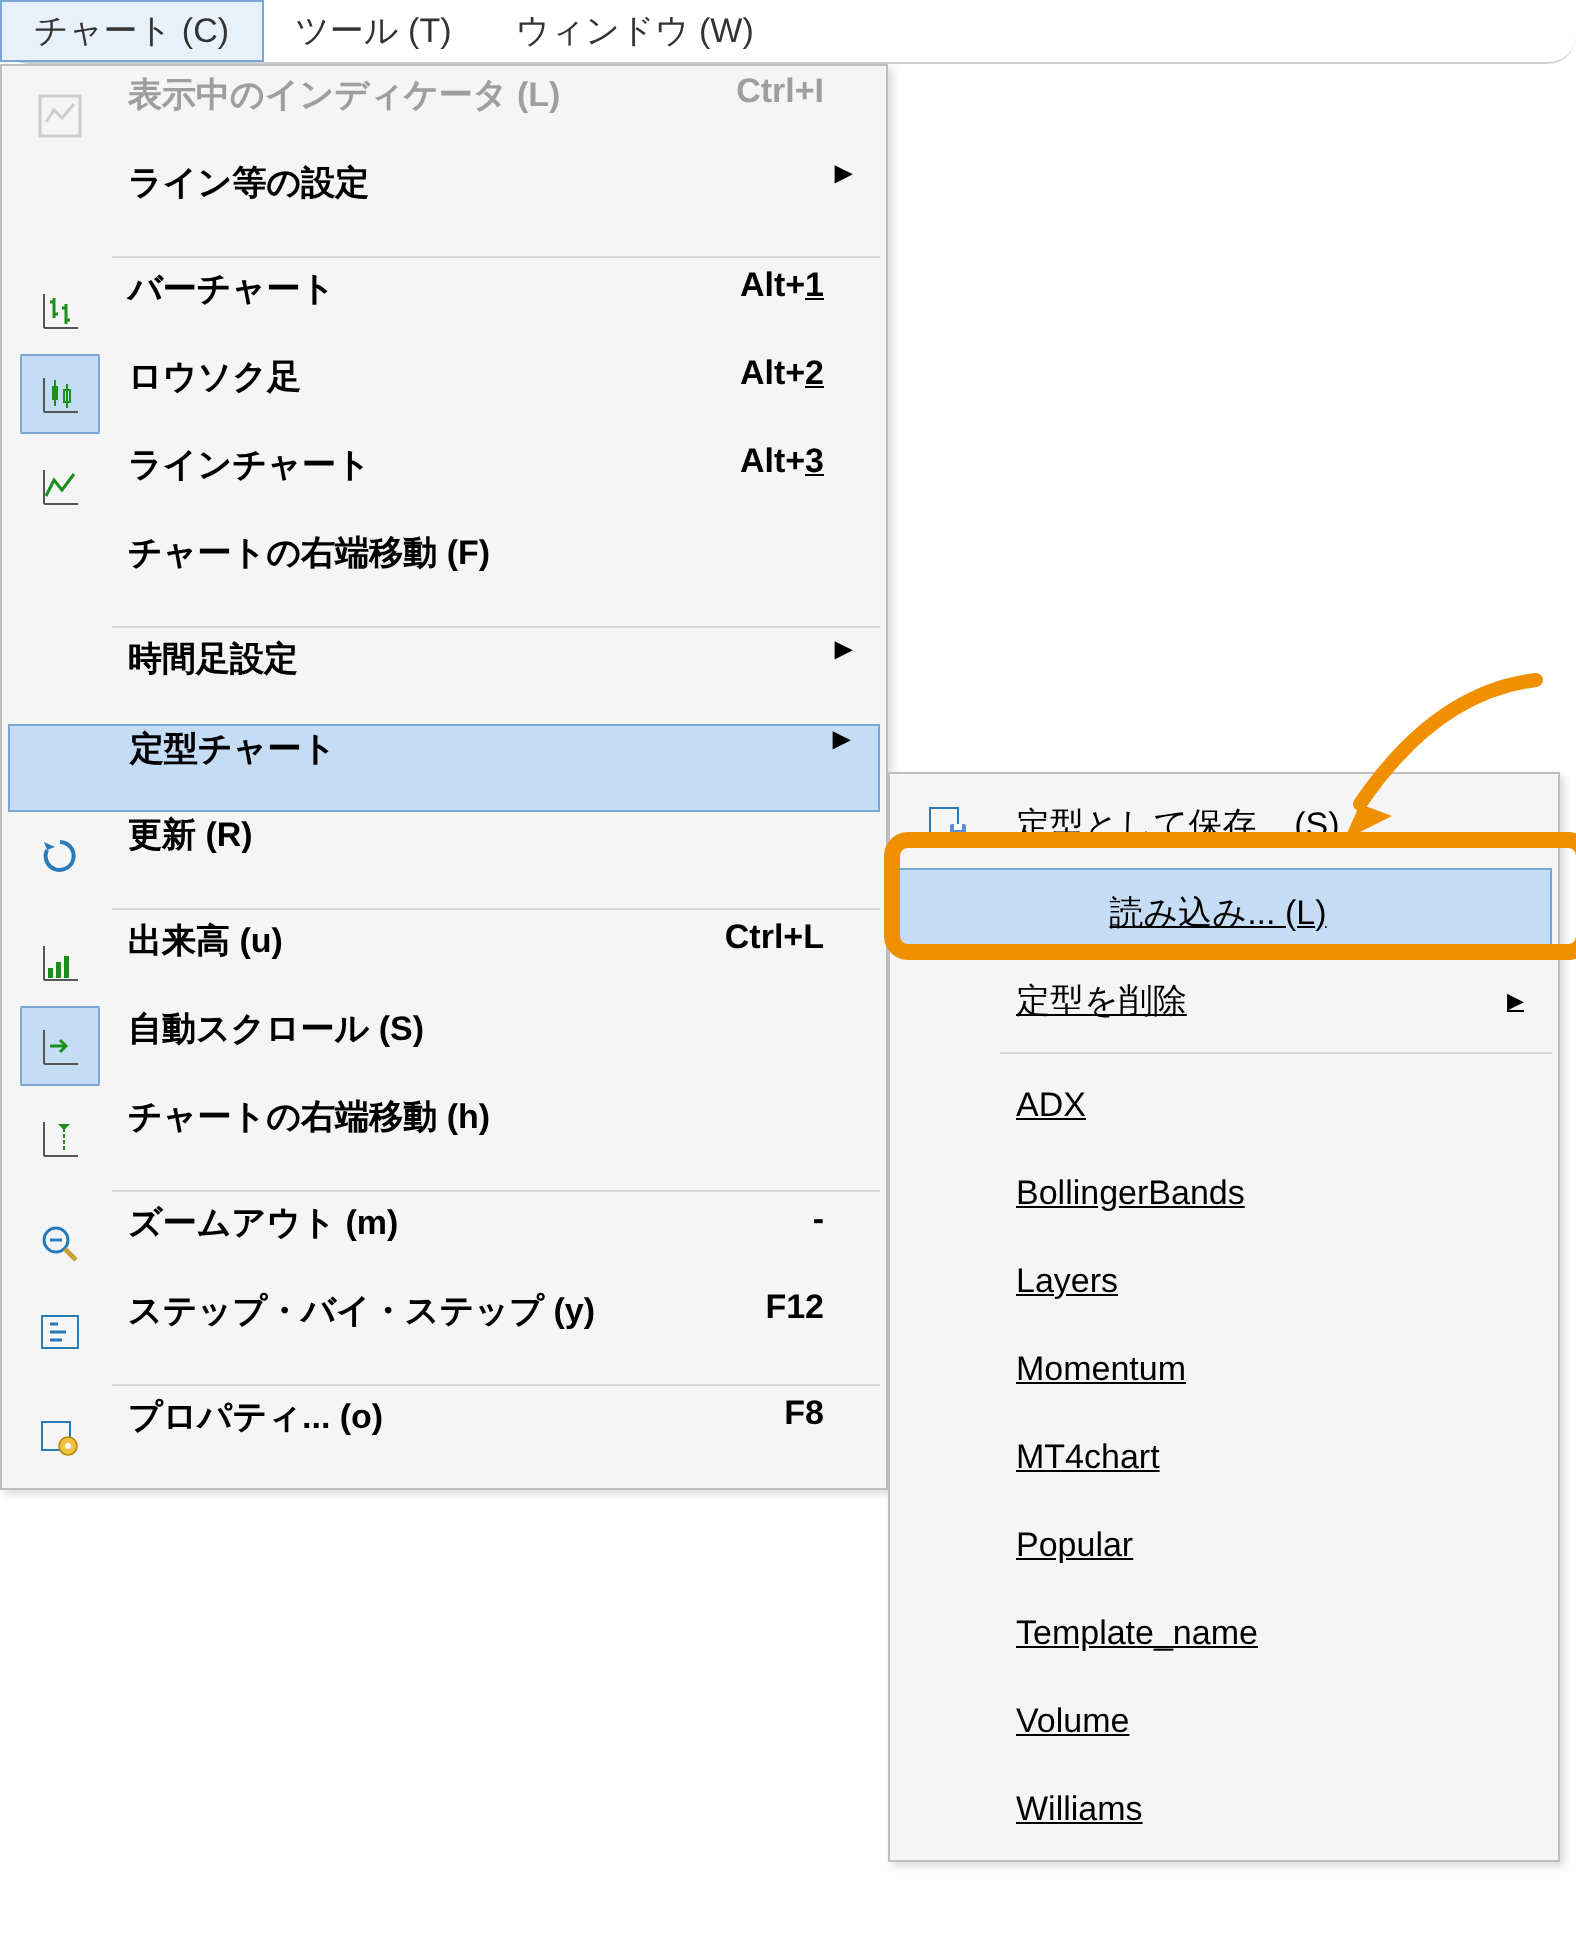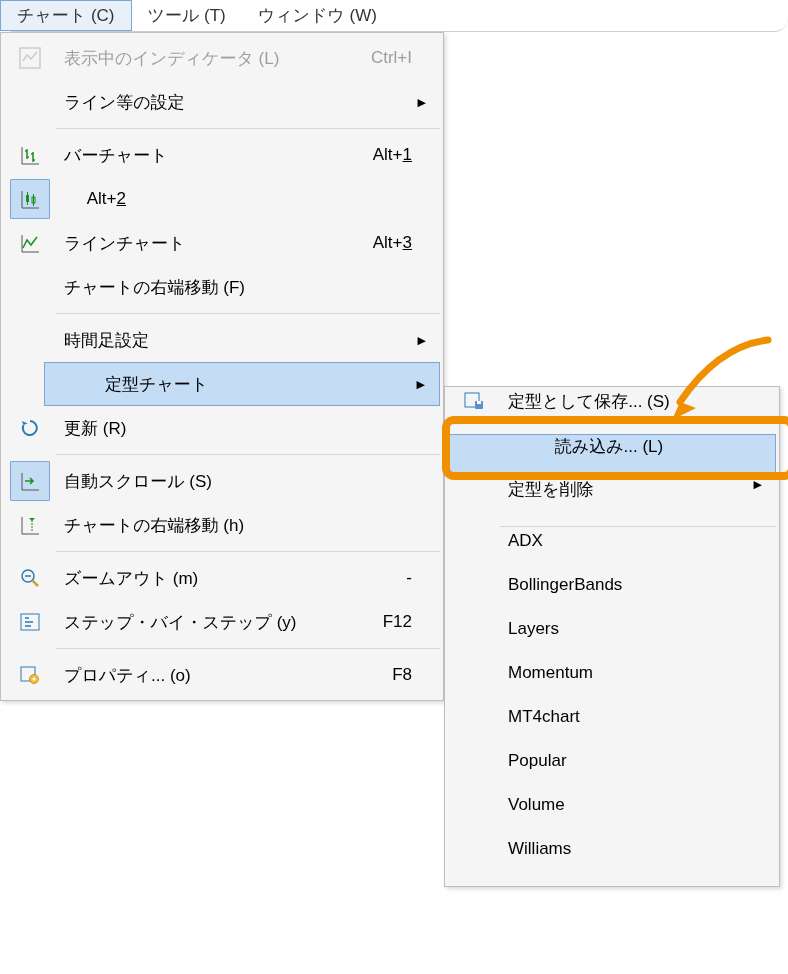--- a/index.html
+++ b/index.html
@@ -35,30 +35,29 @@
     left: 0;
     top: 32px;
     width: 444px;
     background: #f5f5f5;
     border: 1px solid #bfbfbf;
     box-shadow: 2px 2px 4px rgba(0,0,0,0.15);
     padding: 3px;
   }
   .menu-row {
     display: flex;
-    align-items: center;
     height: 44px;
     padding-right: 14px;
     position: relative;
+    font-weight: bold;
   }
   .menu-row.disabled { color: #9e9e9e; }
   .menu-row.highlighted {
     background: #c5dcf5;
     border: 1px solid #7aa7d8;
-    margin-left: 40px;
   }
   .icon-cell {
     width: 52px;
     display: flex;
     align-items: center;
     justify-content: center;
     flex-shrink: 0;
   }
   .icon-cell.selected {
     background: #c5dcf5;
@@ -92,24 +91,26 @@
     left: 444px;
     top: 386px;
     width: 336px;
     background: #f5f5f5;
     border: 1px solid #bfbfbf;
     box-shadow: 2px 2px 4px rgba(0,0,0,0.15);
     padding: 3px;
   }
   .sub-row {
     display: flex;
+    align-items: center;
     height: 44px;
     padding-left: 52px;
     padding-right: 14px;
     position: relative;
+    text-decoration: underline;
   }
   .sub-row .icon-cell {
     position: absolute;
     left: 0;
   }
   .sub-row.highlighted {
     background: #c5dcf5;
     border: 1px solid #7aa7d8;
   }
   .sub-sep {
@@ -185,20 +186,21 @@
   <div class="menu-row">
     <div class="icon-cell selected">
       <svg width="22" height="22" viewBox="0 0 22 22">
           <path d="M3 20 L3 3 M3 20 L20 20" stroke="#555" stroke-width="1"></path>
           <rect x="7" y="7" width="3" height="7" fill="#1a8f1a"></rect>
           <path d="M8.5 4 L8.5 17" stroke="#1a8f1a" stroke-width="1"></path>
           <rect x="13" y="9" width="3" height="6" fill="none" stroke="#1a8f1a" stroke-width="1"></rect>
           <path d="M14.5 6 L14.5 18" stroke="#1a8f1a" stroke-width="1"></path>
         </svg>
     </div>
+    <div class="label-cell">ロウソク足</div>
     <div class="shortcut-cell"><span>Alt+</span><u>2</u></div>
     <div class="arrow-cell"></div>
   </div>
 
   <div class="menu-row">
     <div class="icon-cell">
       <svg width="22" height="22" viewBox="0 0 22 22">
           <path d="M3 20 L3 3 M3 20 L20 20" stroke="#555" stroke-width="1"></path>
           <path d="M4 16 L8 8 L12 13 L18 5" fill="none" stroke="#1a8f1a" stroke-width="1.5"></path>
         </svg>
@@ -239,20 +241,33 @@
         </svg>
     </div>
     <div class="label-cell">更新 (R)</div>
     <div class="shortcut-cell"></div>
     <div class="arrow-cell"></div>
   </div>
 
   <div class="sep"></div>
 
 
+  <div class="menu-row">
+    <div class="icon-cell">
+      <svg width="22" height="22" viewBox="0 0 22 22">
+          <path d="M3 20 L3 3 M3 20 L20 20" stroke="#555" stroke-width="1"></path>
+          <rect x="5" y="14" width="2.5" height="5" fill="#1a8f1a"></rect>
+          <rect x="9" y="11" width="2.5" height="8" fill="#1a8f1a"></rect>
+          <rect x="13" y="8" width="2.5" height="11" fill="#1a8f1a"></rect>
+        </svg>
+    </div>
+    <div class="label-cell">出来高 (u)</div>
+    <div class="shortcut-cell">Ctrl+L</div>
+    <div class="arrow-cell"></div>
+  </div>
 
   <div class="menu-row">
     <div class="icon-cell selected">
       <svg width="22" height="22" viewBox="0 0 22 22">
           <path d="M3 20 L3 3 M3 20 L20 20" stroke="#555" stroke-width="1"></path>
           <path d="M6 11 L14 11 M11 8 L14 11 L11 14" fill="none" stroke="#1a8f1a" stroke-width="1.5"></path>
         </svg>
     </div>
     <div class="label-cell">自動スクロール (S)</div>
     <div class="shortcut-cell"></div>
@@ -352,20 +367,23 @@
         <div class="label-cell">Layers</div>
       </div>
       <div class="sub-row">
         <div class="label-cell">Momentum</div>
       </div>
       <div class="sub-row">
         <div class="label-cell">MT4chart</div>
       </div>
       <div class="sub-row">
         <div class="label-cell">Popular</div>
+      </div>
+      <div class="sub-row">
+        <div class="label-cell">Template_name</div>
       </div>
       <div class="sub-row">
         <div class="label-cell">Volume</div>
       </div>
       <div class="sub-row">
         <div class="label-cell">Williams</div>
       </div>
     </div>
 
 </div>

